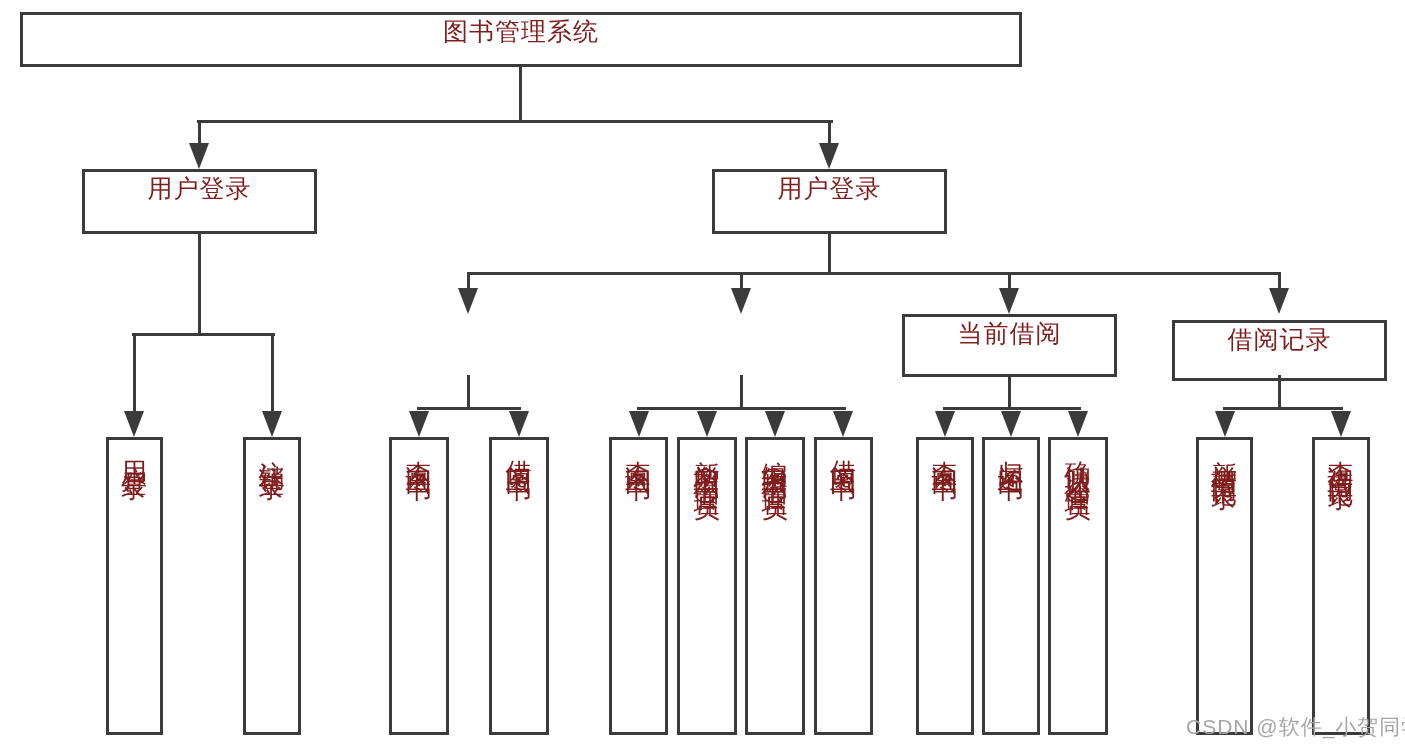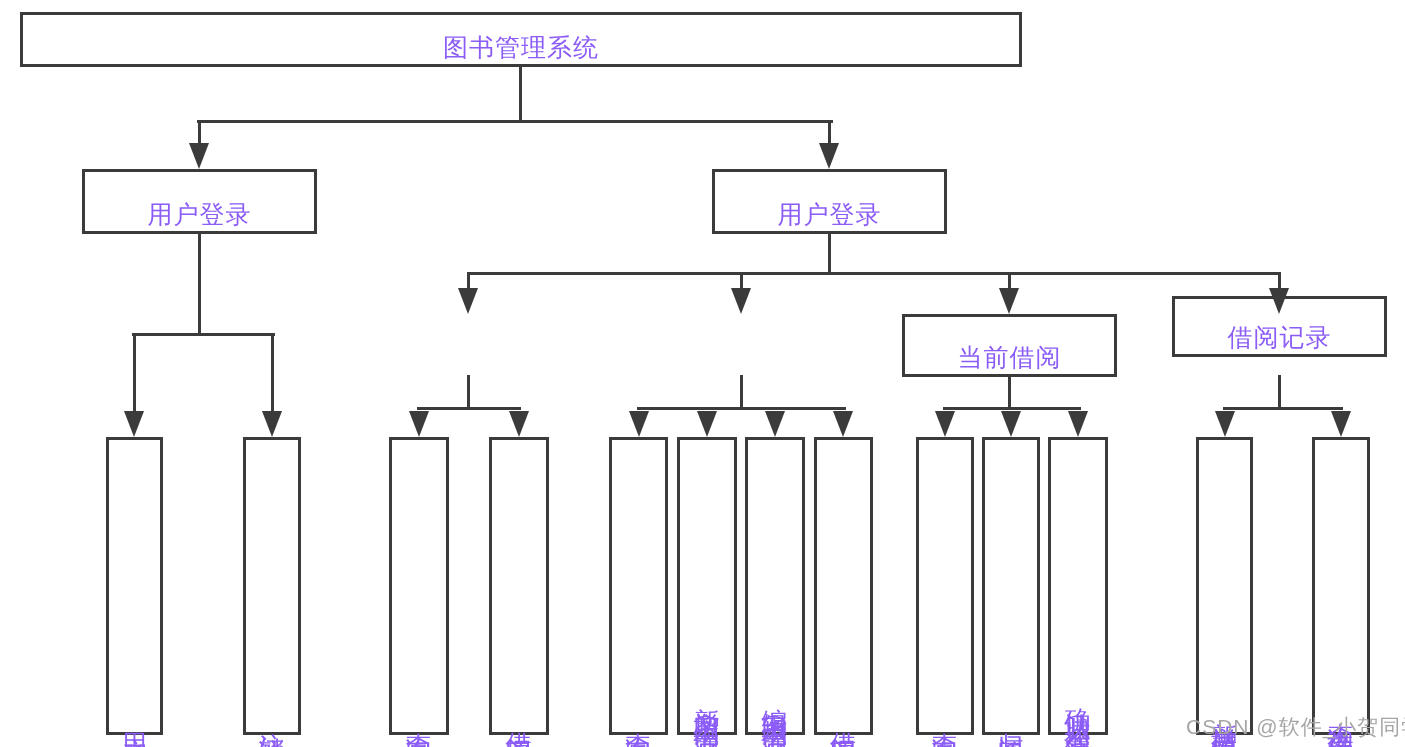--- a/index.html
+++ b/index.html
@@ -14,23 +14,23 @@
     height: 747px;
     background: #ffffff;
     overflow: hidden;
   }
   .box {
     position: absolute;
     box-sizing: border-box;
     border: 3px solid #3b3b3b;
     background: #ffffff;
     display: flex;
-    align-items: flex-end;
+    align-items: flex-start;
     justify-content: center;
-    color: #8b5cf6;
+    color: #7f1d1d;
   }
   .hbox {
     font-size: 25px;
     letter-spacing: 1px;
     white-space: nowrap;
   }
   .vbox span {
     writing-mode: vertical-lr;
     text-orientation: mixed;
     font-size: 26px;
@@ -73,21 +73,21 @@
   <div class="box hbox" style="left:82px; top:169px; width:235px; height:65px;">
     <span>用户登录</span>
   </div>
   <div class="box hbox" style="left:712px; top:169px; width:235px; height:65px;">
     <span>用户登录</span>
   </div>
 
   <div class="box hbox" style="left:902px; top:314px; width:215px; height:63px;">
     <span>当前借阅</span>
   </div>
-  <div class="box hbox" style="left:1172px; top:296px; width:215px; height:61px;">
+  <div class="box hbox" style="left:1172px; top:320px; width:215px; height:61px;">
     <span>借阅记录</span>
   </div>
 
   <div class="box vbox" style="left:106px; top:437px; width:57px; height:298px;">
     <span>用户登录</span>
   </div>
   <div class="box vbox" style="left:243px; top:437px; width:58px; height:298px;">
     <span>注销登录</span>
   </div>
 

